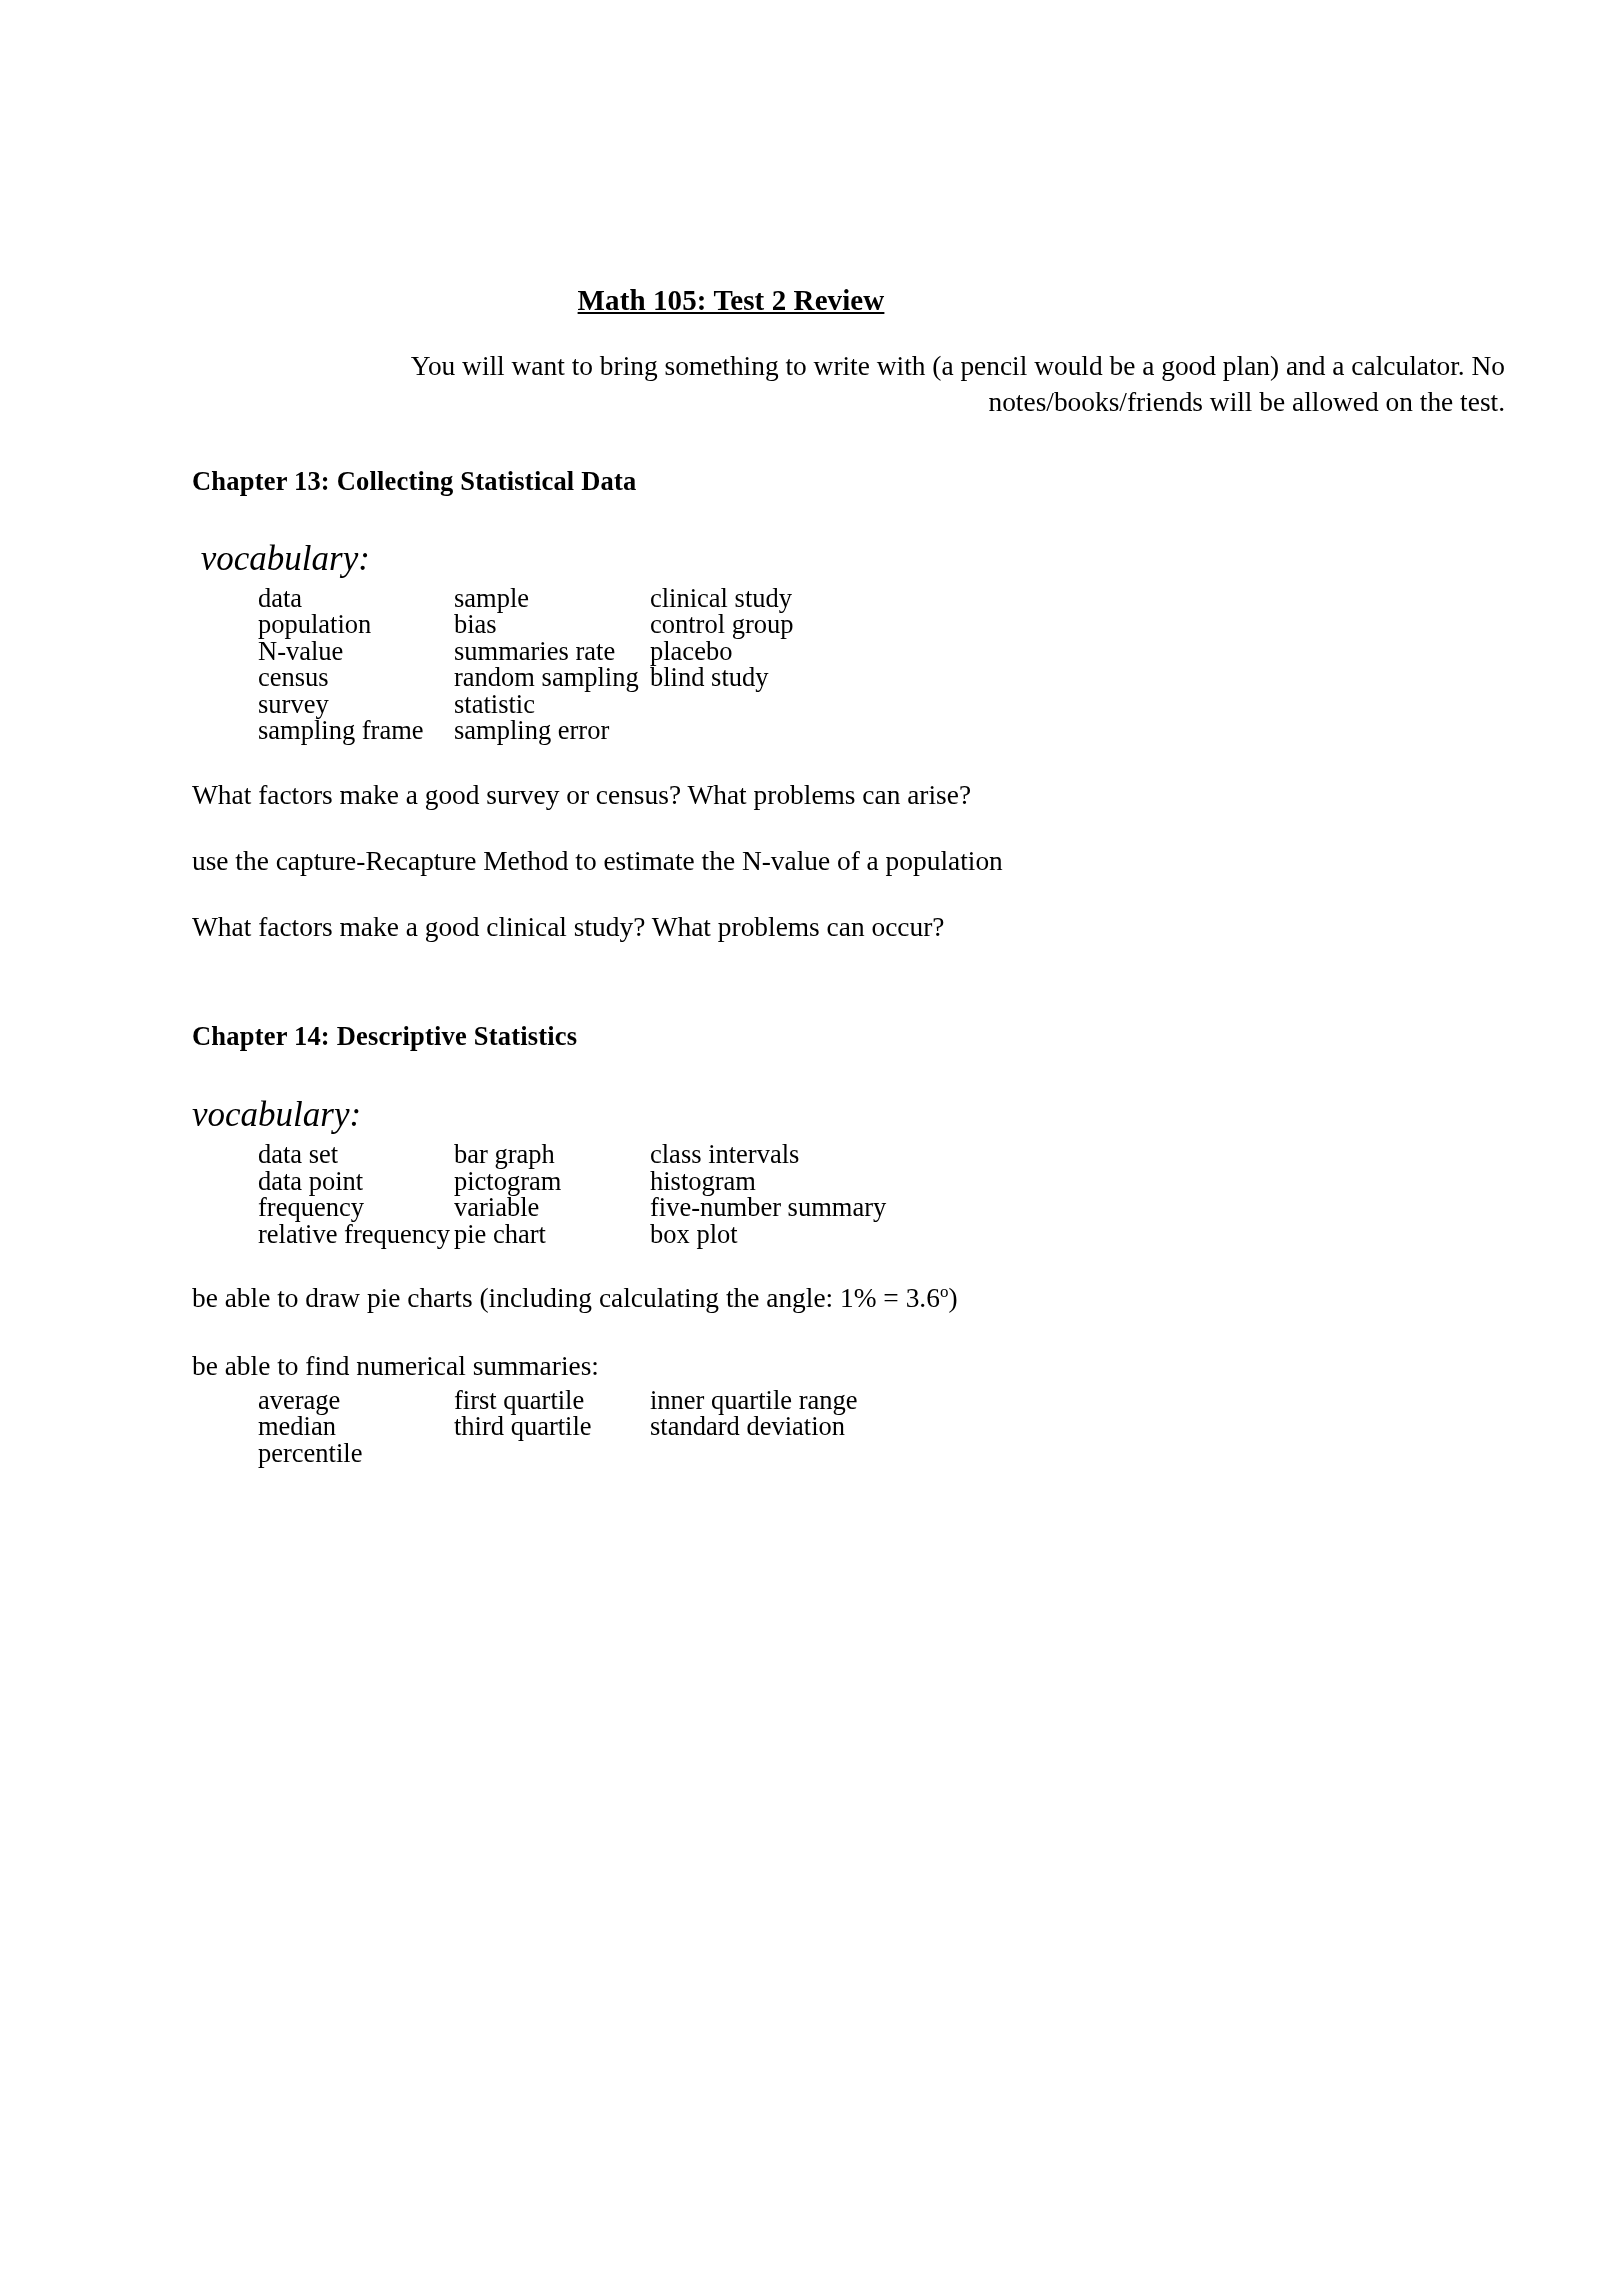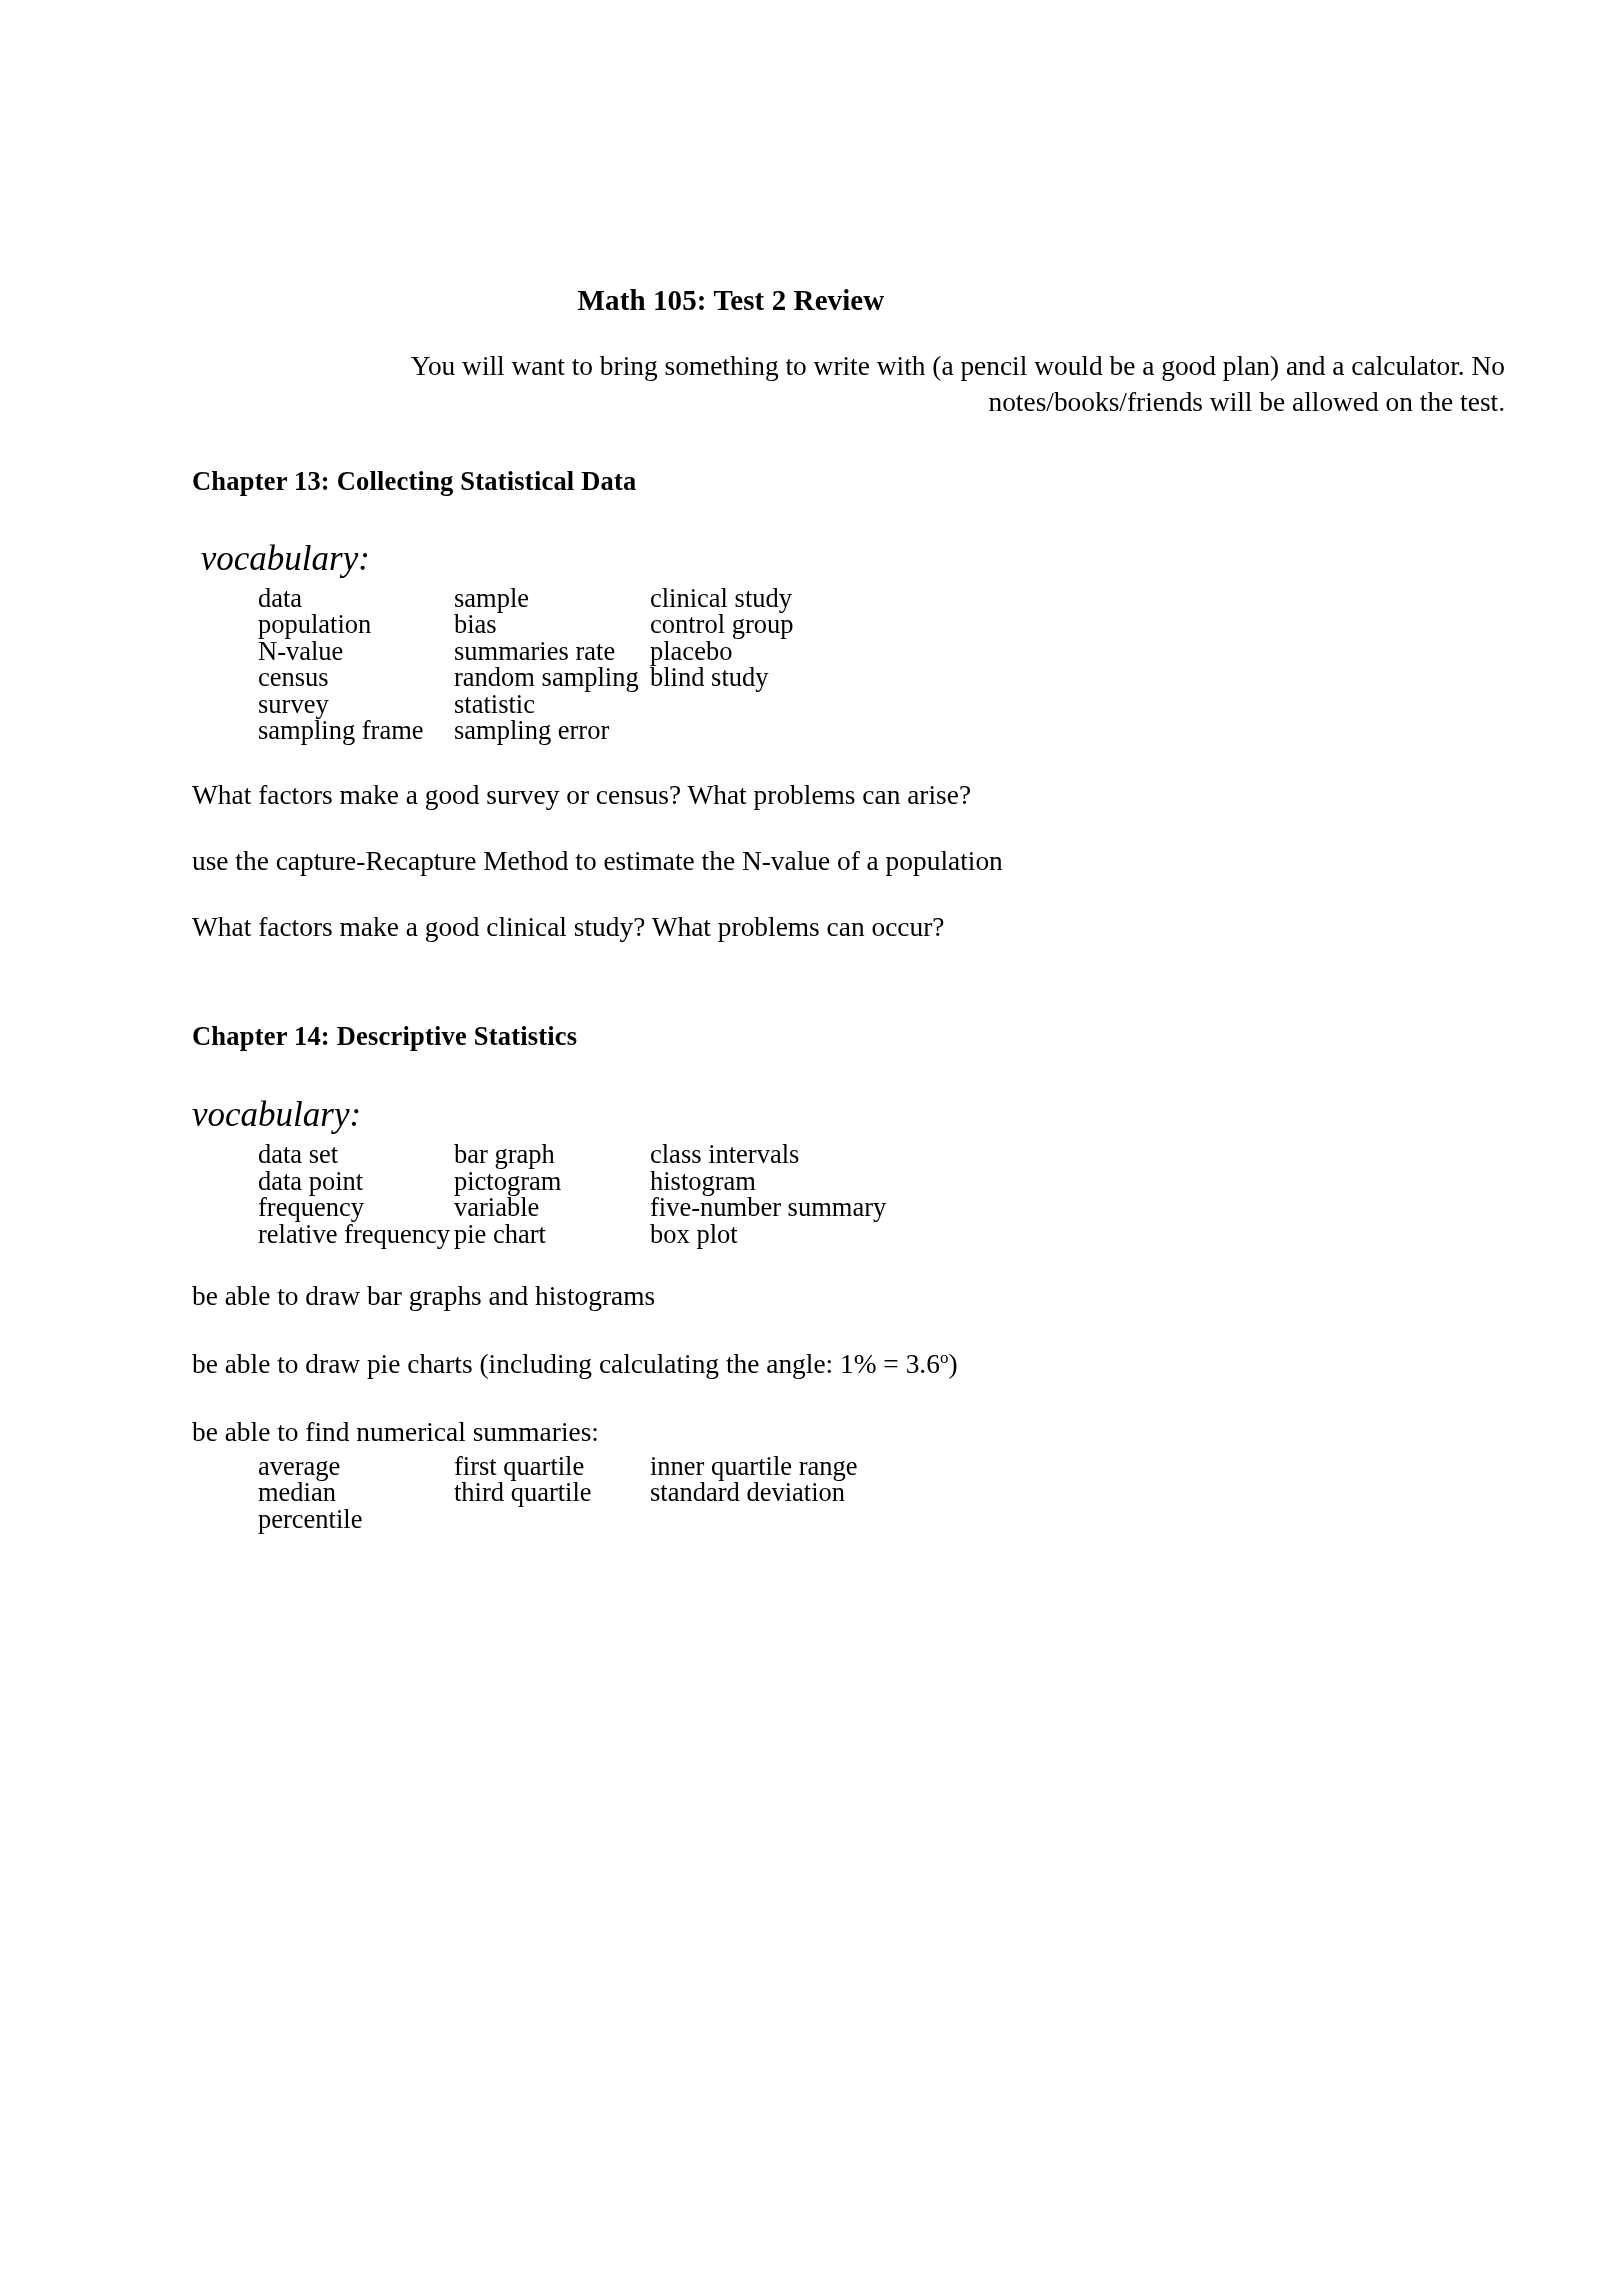--- a/index.html
+++ b/index.html
@@ -28,20 +28,21 @@
   }
 
   .doc-title {
     font-size: 29px;
     font-weight: bold;
     text-align: center;
     letter-spacing: 0.1px;
     margin: 0;
     padding-top: 284px;
     width: 1078px;
+    text-decoration: underline;
   }
 
   .intro {
     font-size: 27.4px;
     line-height: 1.33;
     margin: 0;
     padding-top: 31px;
     width: 1313px;
     text-align: right;
   }
@@ -191,21 +192,20 @@
           <td class="c3">five-number summary</td>
         </tr>
         <tr>
           <td class="c1">relative frequency</td>
           <td class="c2">pie chart</td>
           <td class="c3">box plot</td>
         </tr>
       </tbody>
     </table>
 
-    <p class="body-line gap-4">be able to draw bar graphs and histograms</p>
 
     <p class="body-line gap-5"><span class="nowrap">be able to draw pie charts (including calculating the angle: 1% = 3.6</span><sup class="deg">o</sup><span>)</span></p>
 
     <p class="body-line gap-6">be able to find numerical summaries:</p>
 
     <table class="vocab-table vocab-num">
       <tbody>
         <tr>
           <td class="c1">average</td>
           <td class="c2">first quartile</td>

